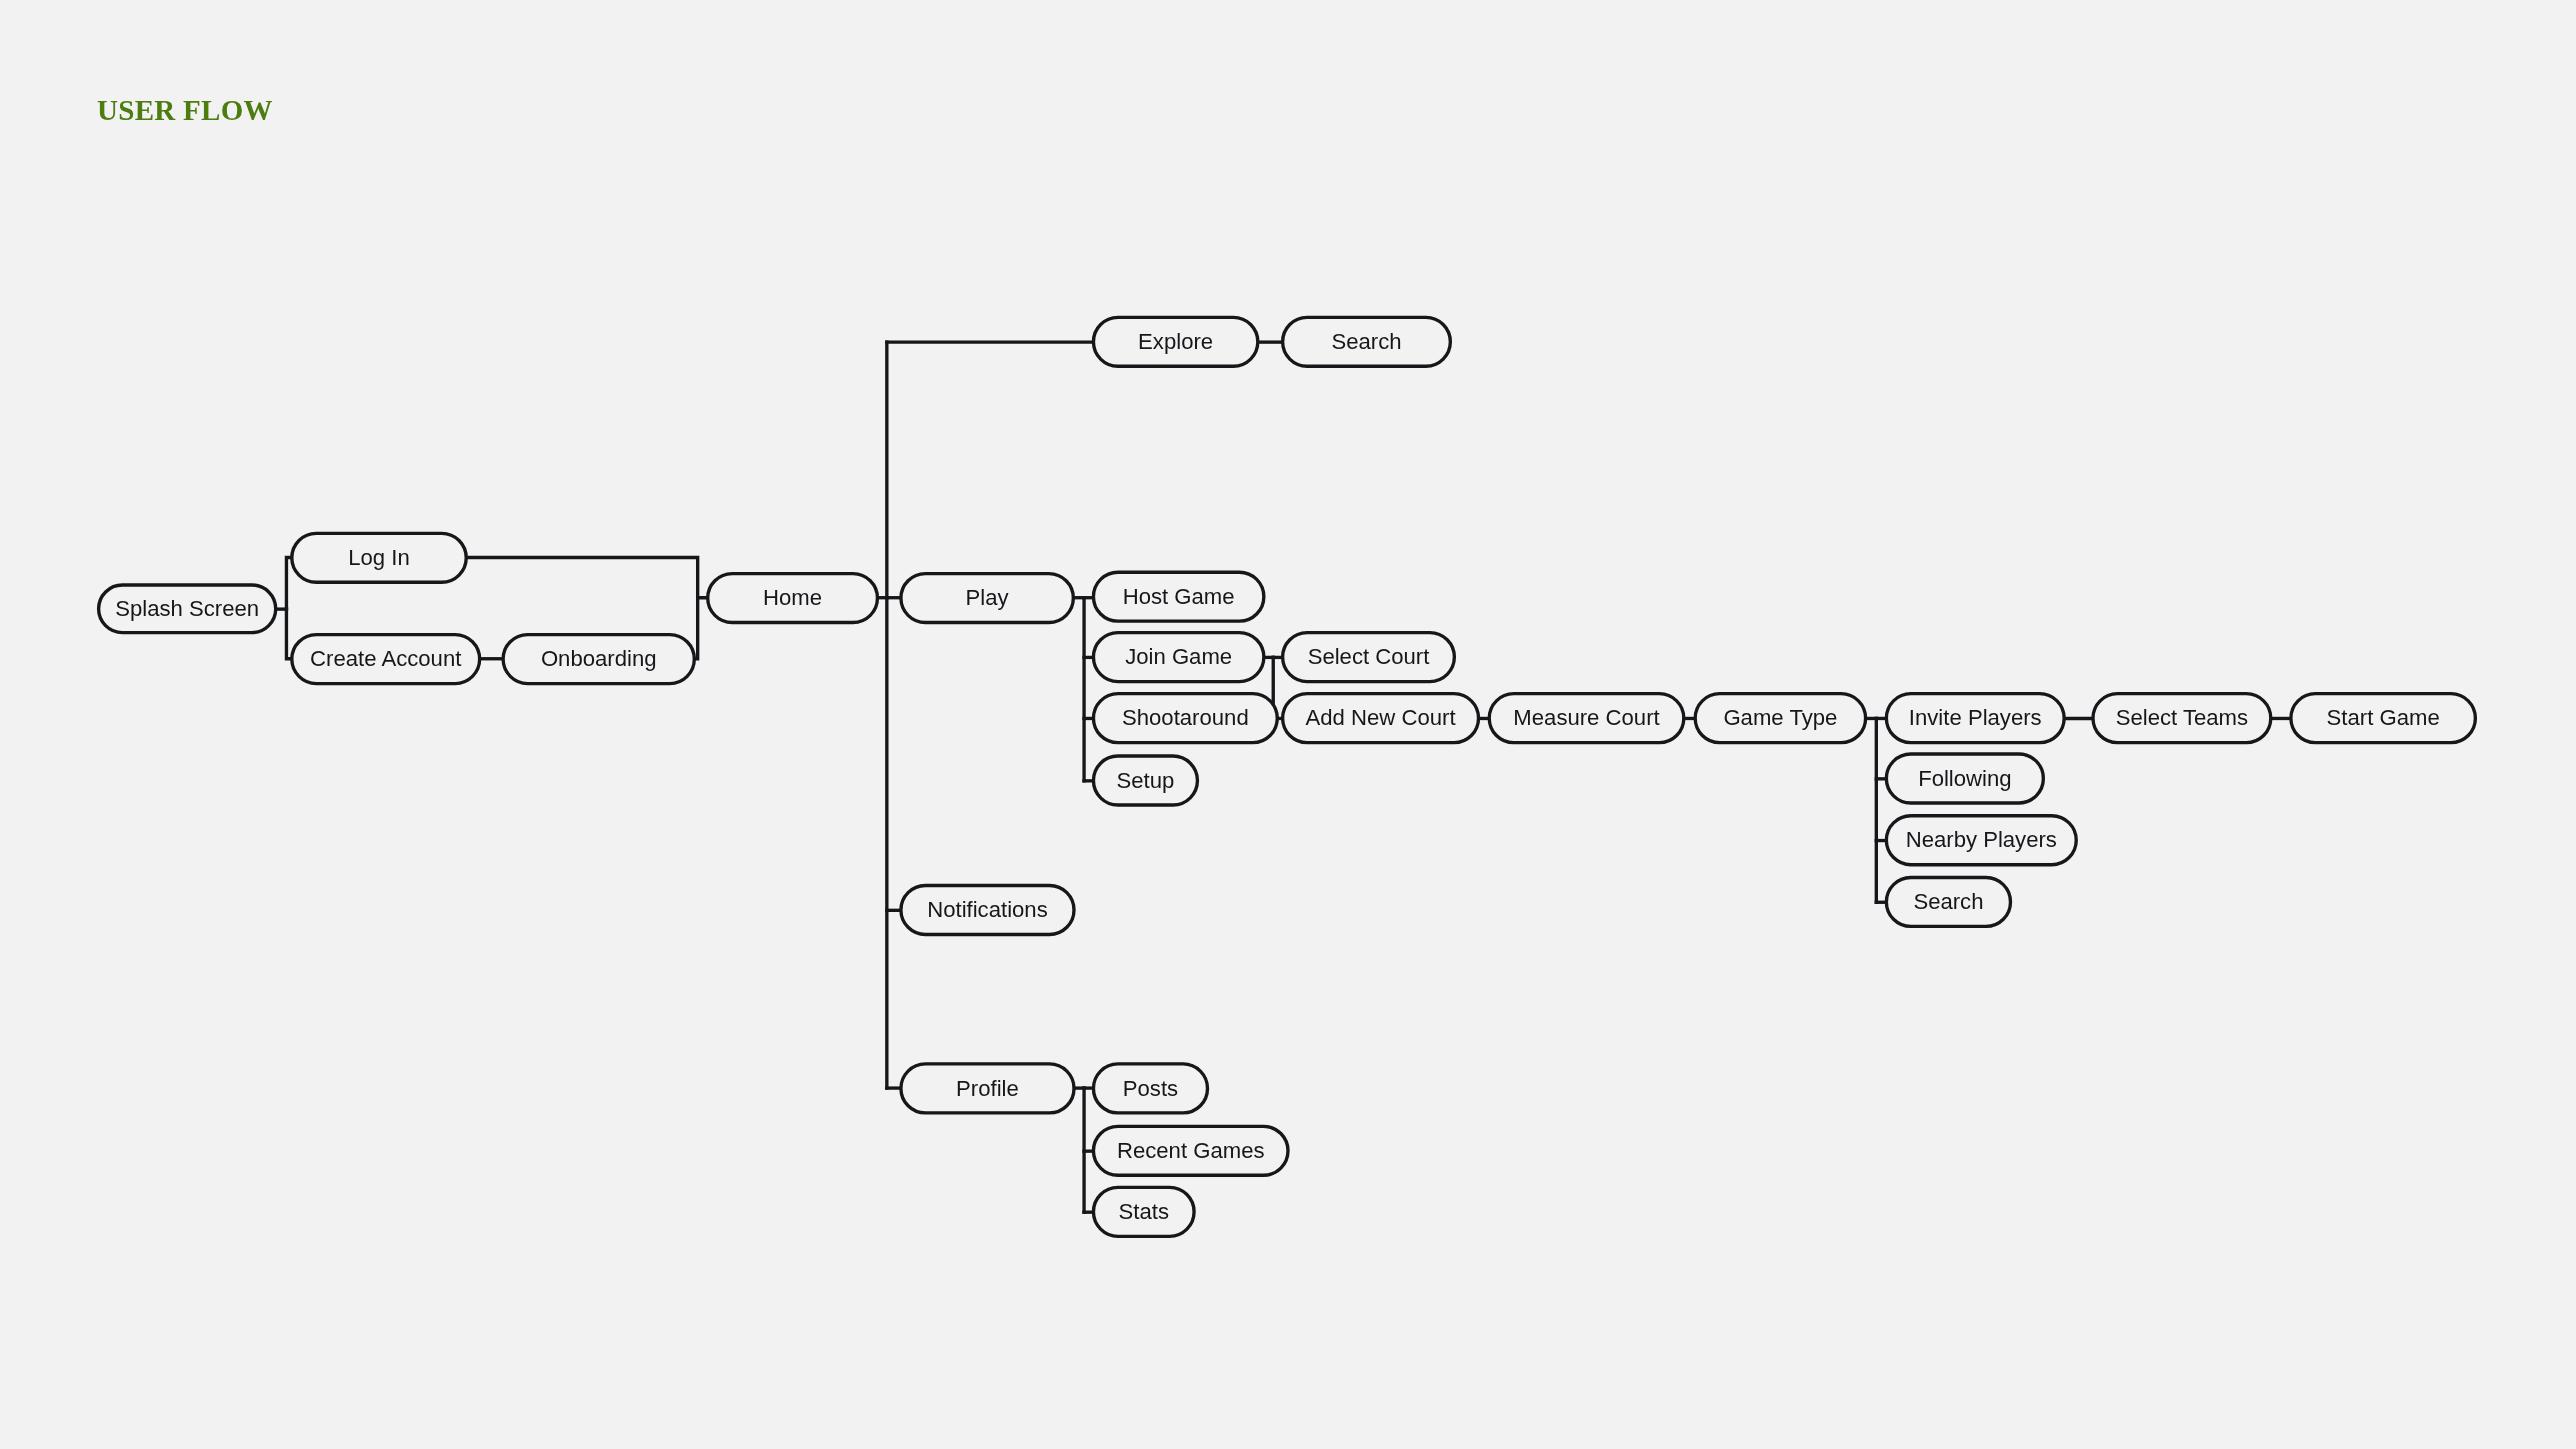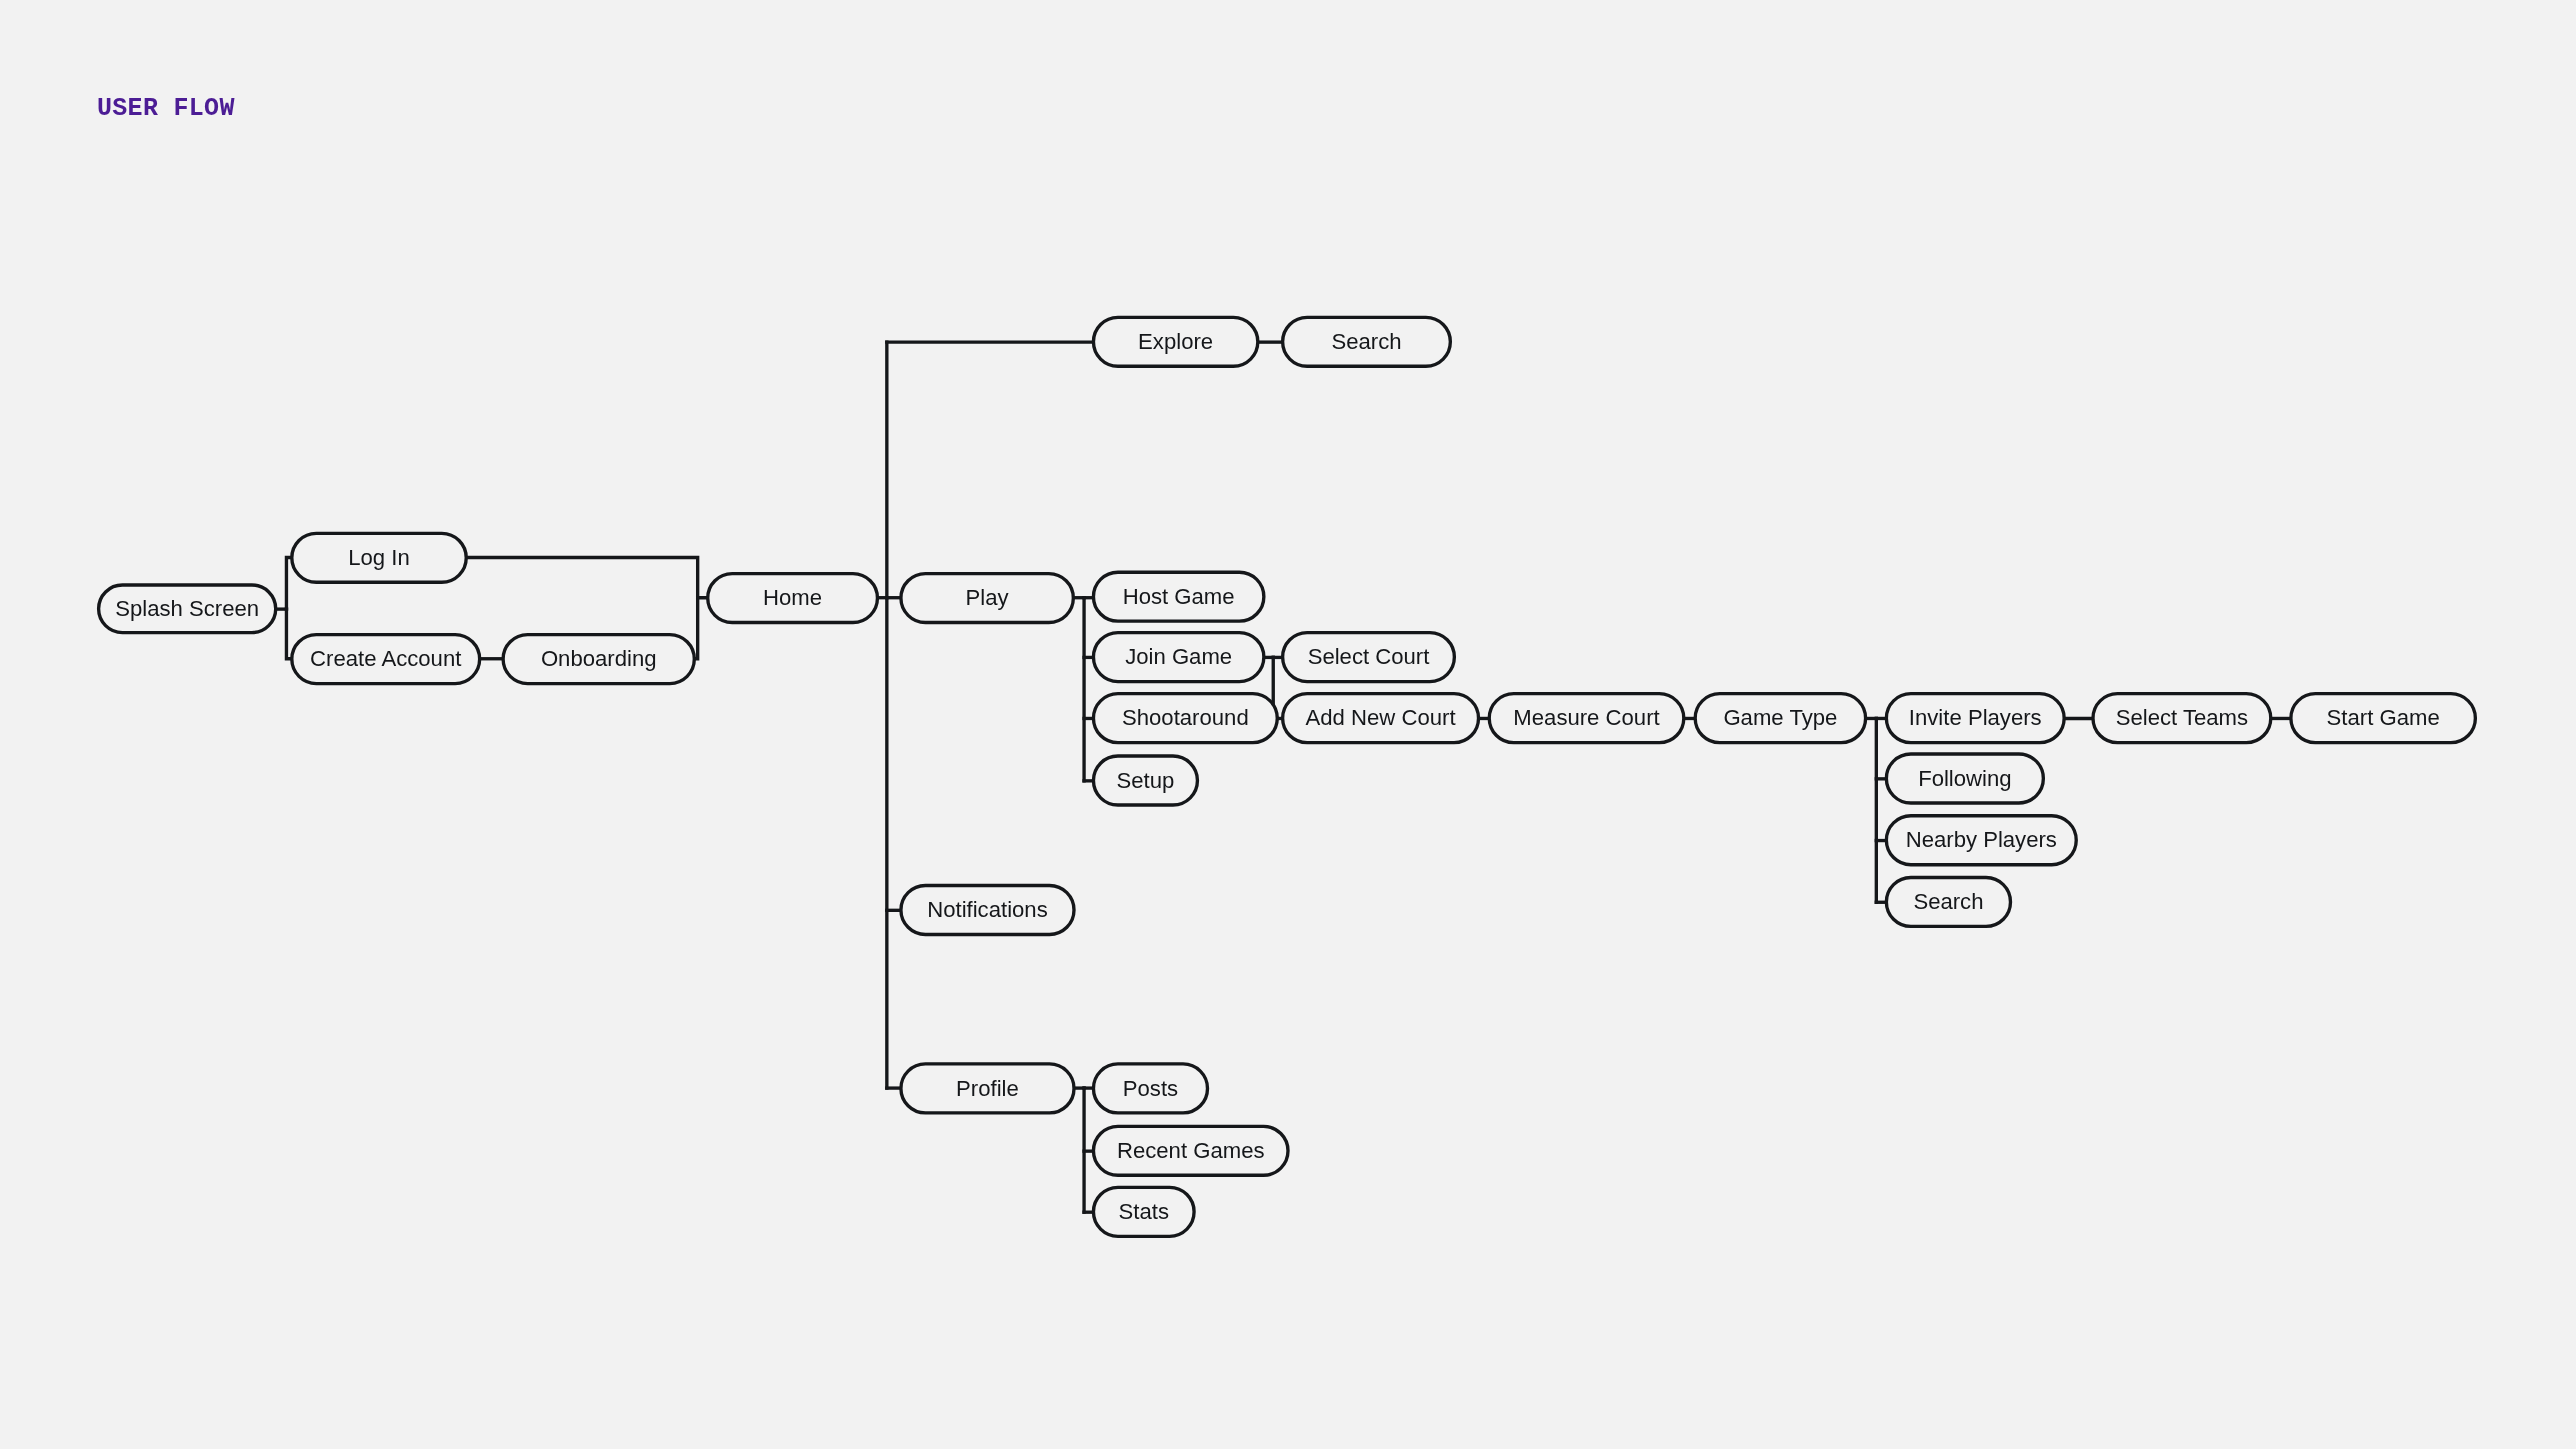--- a/index.html
+++ b/index.html
@@ -17,25 +17,25 @@
   #canvas {
     position: absolute;
     top: 0; left: 0;
     width: 2576px;
     height: 1449px;
   }
   .page-title {
     position: absolute;
     left: 97px;
     top: 94px;
-    font-family: Liberation Mono, monospace;
-    font-size: 25px;
+    font-family: Liberation Serif, serif;
+    font-size: 29px;
     font-weight: bold;
     letter-spacing: 0.3px;
-    color: #4c1d95;
+    color: #4d7c0f;
     white-space: nowrap;
   }
   .node-rect {
     fill: #f2f2f2;
     stroke: #15171a;
     stroke-width: 5;
   }
   .node-label {
     font-family: "Liberation Sans", sans-serif;
     font-size: 33px;

